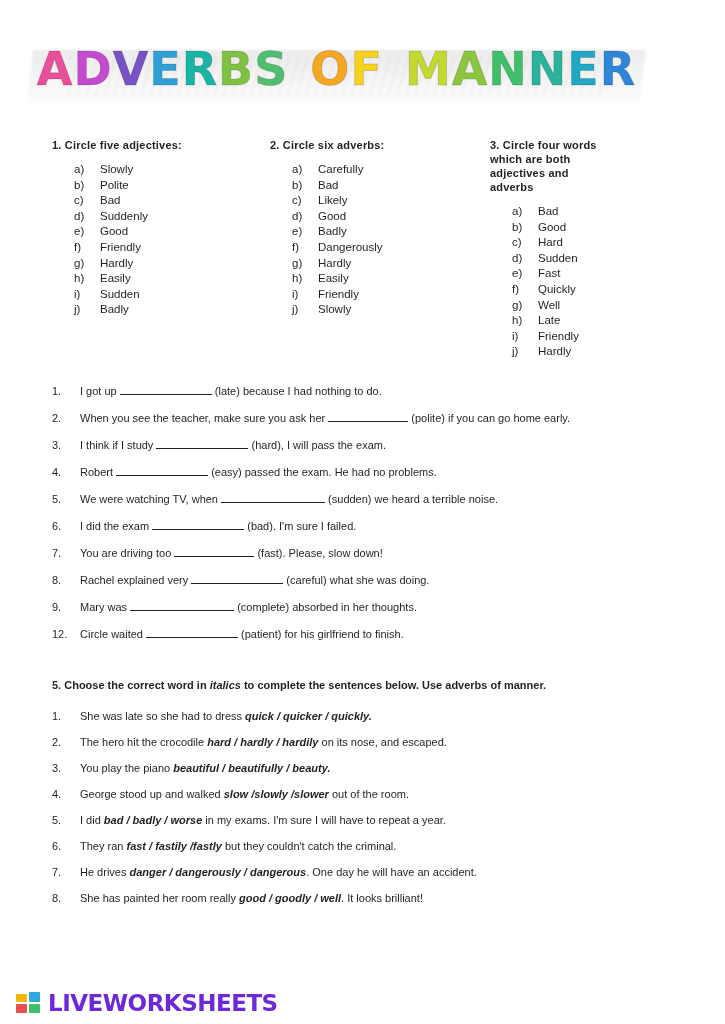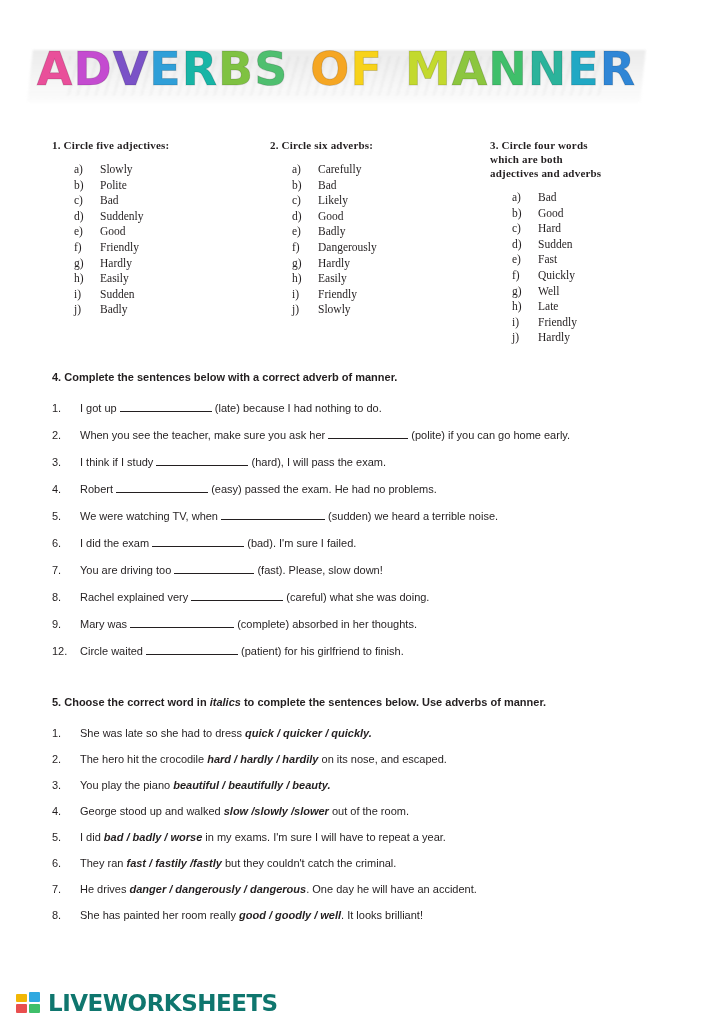--- a/index.html
+++ b/index.html
@@ -73,21 +73,20 @@
   
   .top-grid {
     display: flex;
     gap: 0;
     margin-top: 22px;
     padding: 0 22px 0 22px;
   }
   .col {
     flex: 1 1 0;
     padding-right: 10px;
-    font-family: Liberation Serif, serif;
   }
   .col.c1 { flex: 0 0 218px; }
   .col.c2 { flex: 0 0 220px; }
   .col.c3 { flex: 1 1 auto; }
   .q-head {
     font-size: 11px;
     font-weight: bold;
     line-height: 14px;
     margin-bottom: 10px;
     letter-spacing: 0.2px;
@@ -171,21 +170,21 @@
   .lw-logo i {
     position: absolute;
     display: block;
     border-radius: 1px;
   }
   .lw-text {
     font-family: "DejaVu Sans", sans-serif;
     font-weight: bold;
     font-size: 23px;
     letter-spacing: -0.5px;
-    color: #0f766e;
+    color: #6d28d9;
   }
 </style>
 </head>
 <body>
 
 <div class="page">
 
   <div class="title-wrap">
     <div class="title-shadow"></div>
     <div class="title" id="title-letters"><span style="color: rgb(233, 79, 154);">A</span><span style="color: rgb(196, 75, 208);">D</span><span style="color: rgb(122, 82, 199);">V</span><span style="color: rgb(47, 159, 216);">E</span><span style="color: rgb(24, 181, 166);">R</span><span style="color: rgb(127, 194, 66);">B</span><span style="color: rgb(79, 191, 111);">S</span><span class="sp" style="color: rgb(0, 0, 0);">&nbsp;</span><span style="color: rgb(245, 166, 35);">O</span><span style="color: rgb(247, 210, 26);">F</span><span class="sp" style="color: rgb(0, 0, 0);">&nbsp;</span><span style="color: rgb(195, 217, 46);">M</span><span style="color: rgb(140, 198, 63);">A</span><span style="color: rgb(63, 191, 106);">N</span><span style="color: rgb(43, 179, 155);">N</span><span style="color: rgb(32, 168, 196);">E</span><span style="color: rgb(47, 134, 214);">R</span></div>
@@ -237,21 +236,20 @@
           <li><span class="lt">g)</span><span>Well</span></li>
           <li><span class="lt">h)</span><span>Late</span></li>
           <li><span class="lt">i)</span><span>Friendly</span></li>
           <li><span class="lt">j)</span><span>Hardly</span></li>
         </ol>
     </div>
 
   </div>
 
   <div class="sec">
-    <div class="sec-head">4. Complete the sentences below with a correct adverb of manner.</div>
     <ol class="numbered" id="ex4-list">
         <li>
           <span class="num">1.</span>
           <span class="txt"><span>I got up </span><span class="blank b-md"></span><span> (late) because I had nothing to do.</span></span>
         </li>
         <li>
           <span class="num">2.</span>
           <span class="txt"><span>When you see the teacher, make sure you ask her </span><span class="blank b-sm"></span><span> (polite) if you can go home early.</span></span>
         </li>
         <li>

